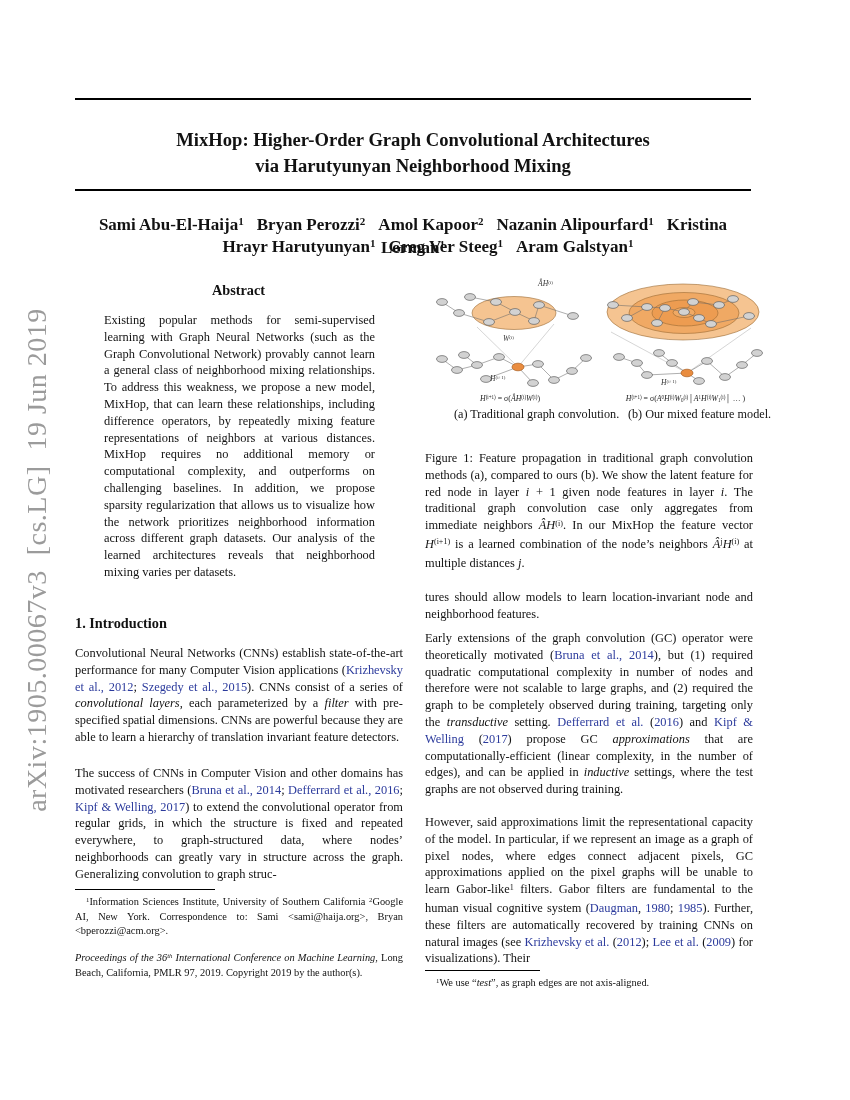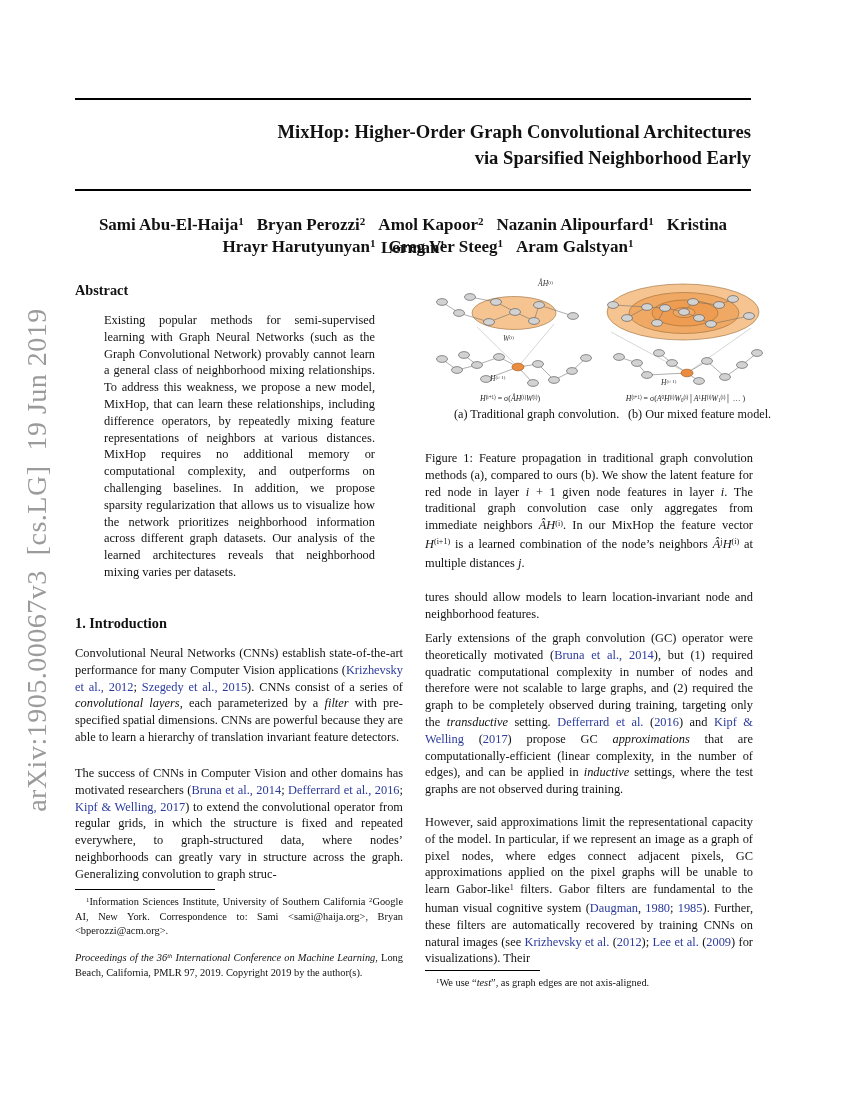--- a/index.html
+++ b/index.html
@@ -22,25 +22,25 @@
 
   #arxiv-stamp{
     top:560px;left:37px;
     transform:translate(-50%,-50%) rotate(-90deg);
     white-space:pre;
     font-size:28px;
     letter-spacing:0.5px;
     color:var(--stamp);
   }
 
-  .title-line{width:676px;text-align:right;font-weight:bold;font-size:18.6px;line-height:26px;}
+  .title-line{width:676px;text-align:center;font-weight:bold;font-size:18.6px;line-height:26px;margin-top:8px;}
   .authors-line{width:676px;text-align:center;font-weight:bold;font-size:17px;line-height:21px;}
 
   .heading{font-weight:bold;font-size:14.3px;}
-  .centered{}
+  .centered{text-align:center;}
 
   .body-text{
     font-size:12.4px;line-height:16.8px;
     text-align:justify;
     color:var(--ink);
   }
   .small-text{
     font-size:10.4px;line-height:14.2px;
     text-align:justify;
   }
@@ -70,21 +70,21 @@
 </style>
 </head>
 <body>
 
 <div id="page">
 
   <div id="arxiv-stamp" class="abs">arXiv:1905.00067v3  [cs.LG]  19 Jun 2019</div>
 
   <div class="abs rule" style="left:75px;top:98px;width:676px;"></div>
   <div class="abs title-line" style="left:75px;top:119px;">MixHop: Higher-Order Graph Convolutional Architectures</div>
-  <div class="abs title-line" style="left:75px;top:145px;">via Sparsified Neighborhood Early</div>
+  <div class="abs title-line" style="left:75px;top:145px;">via Harutyunyan Neighborhood Mixing</div>
   <div class="abs rule" style="left:75px;top:189px;width:676px;"></div>
 
   <div class="abs authors-line" style="left:75px;top:214px;"><span>Sami Abu-El-Haija</span><span class="seg-sup">1</span><span class="seg-gap"> </span><span>Bryan Perozzi</span><span class="seg-sup">2</span><span class="seg-gap"> </span><span>Amol Kapoor</span><span class="seg-sup">2</span><span class="seg-gap"> </span><span>Nazanin Alipourfard</span><span class="seg-sup">1</span><span class="seg-gap"> </span><span>Kristina Lerman</span><span class="seg-sup">1</span></div>
   <div class="abs authors-line" style="left:90px;top:236px;"><span>Hrayr Harutyunyan</span><span class="seg-sup">1</span><span class="seg-gap"> </span><span>Greg Ver Steeg</span><span class="seg-sup">1</span><span class="seg-gap"> </span><span>Aram Galstyan</span><span class="seg-sup">1</span></div>
 
   <div class="abs heading centered" style="left:75px;top:282px;width:327px;">Abstract</div>
   <div class="abs body-text" style="left:104px;top:312px;width:271px;">Existing popular methods for semi-supervised learning with Graph Neural Networks (such as the Graph Convolutional Network) provably cannot learn a general class of neighborhood mixing relationships. To address this weakness, we propose a new model, MixHop, that can learn these relationships, including difference operators, by repeatedly mixing feature representations of neighbors at various distances. MixHop requires no additional memory or computational complexity, and outperforms on challenging baselines. In addition, we propose sparsity regularization that allows us to visualize how the network prioritizes neighborhood information across different graph datasets. Our analysis of the learned architectures reveals that neighborhood mixing varies per datasets.</div>
 
   <div class="abs heading" style="left:75px;top:615px;">1. Introduction</div>
   <div class="abs body-text" style="left:75px;top:645px;width:328px;"><span>Convolutional Neural Networks (CNNs) establish state-of-the-art performance for many Computer Vision applications (</span><span class="seg-link">Krizhevsky et al., 2012</span><span>; </span><span class="seg-link">Szegedy et al., 2015</span><span>). CNNs consist of a series of </span><span class="seg-i">convolutional layers</span><span>, each parameterized by a </span><span class="seg-i">filter</span><span> with pre-specified spatial dimensions.  CNNs are powerful because they are able to learn a hierarchy of translation invariant feature detectors.</span></div>

